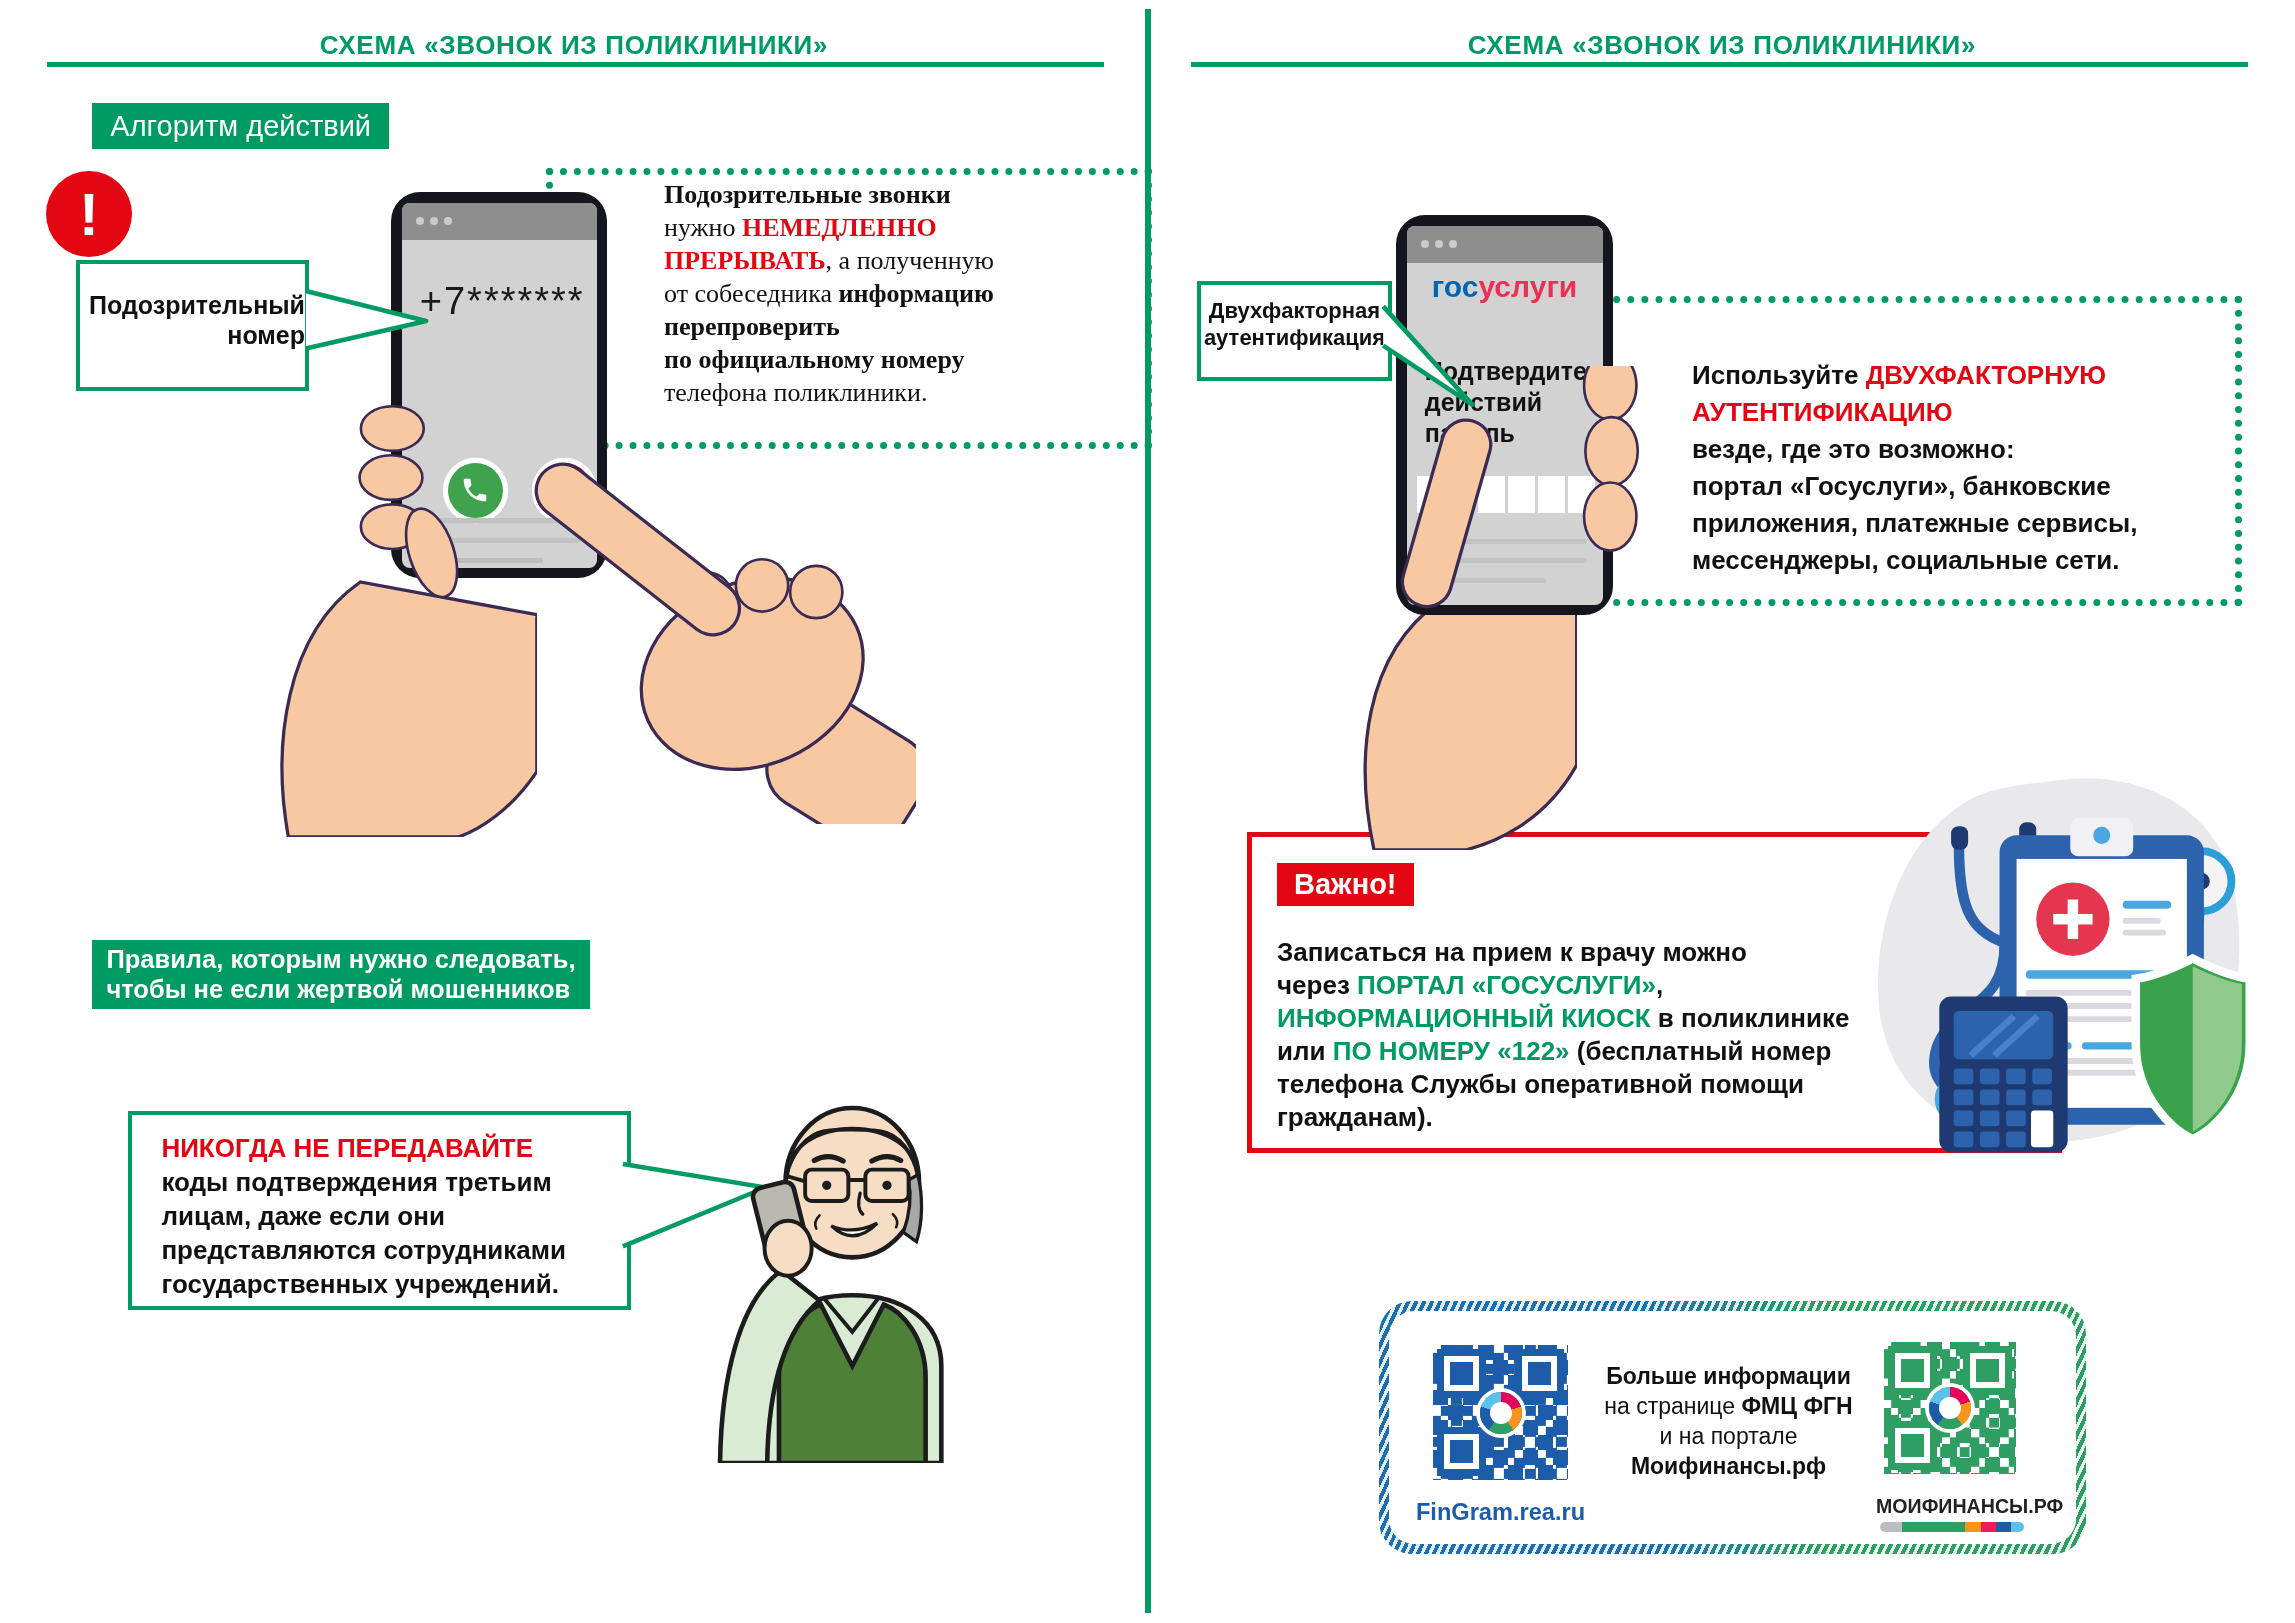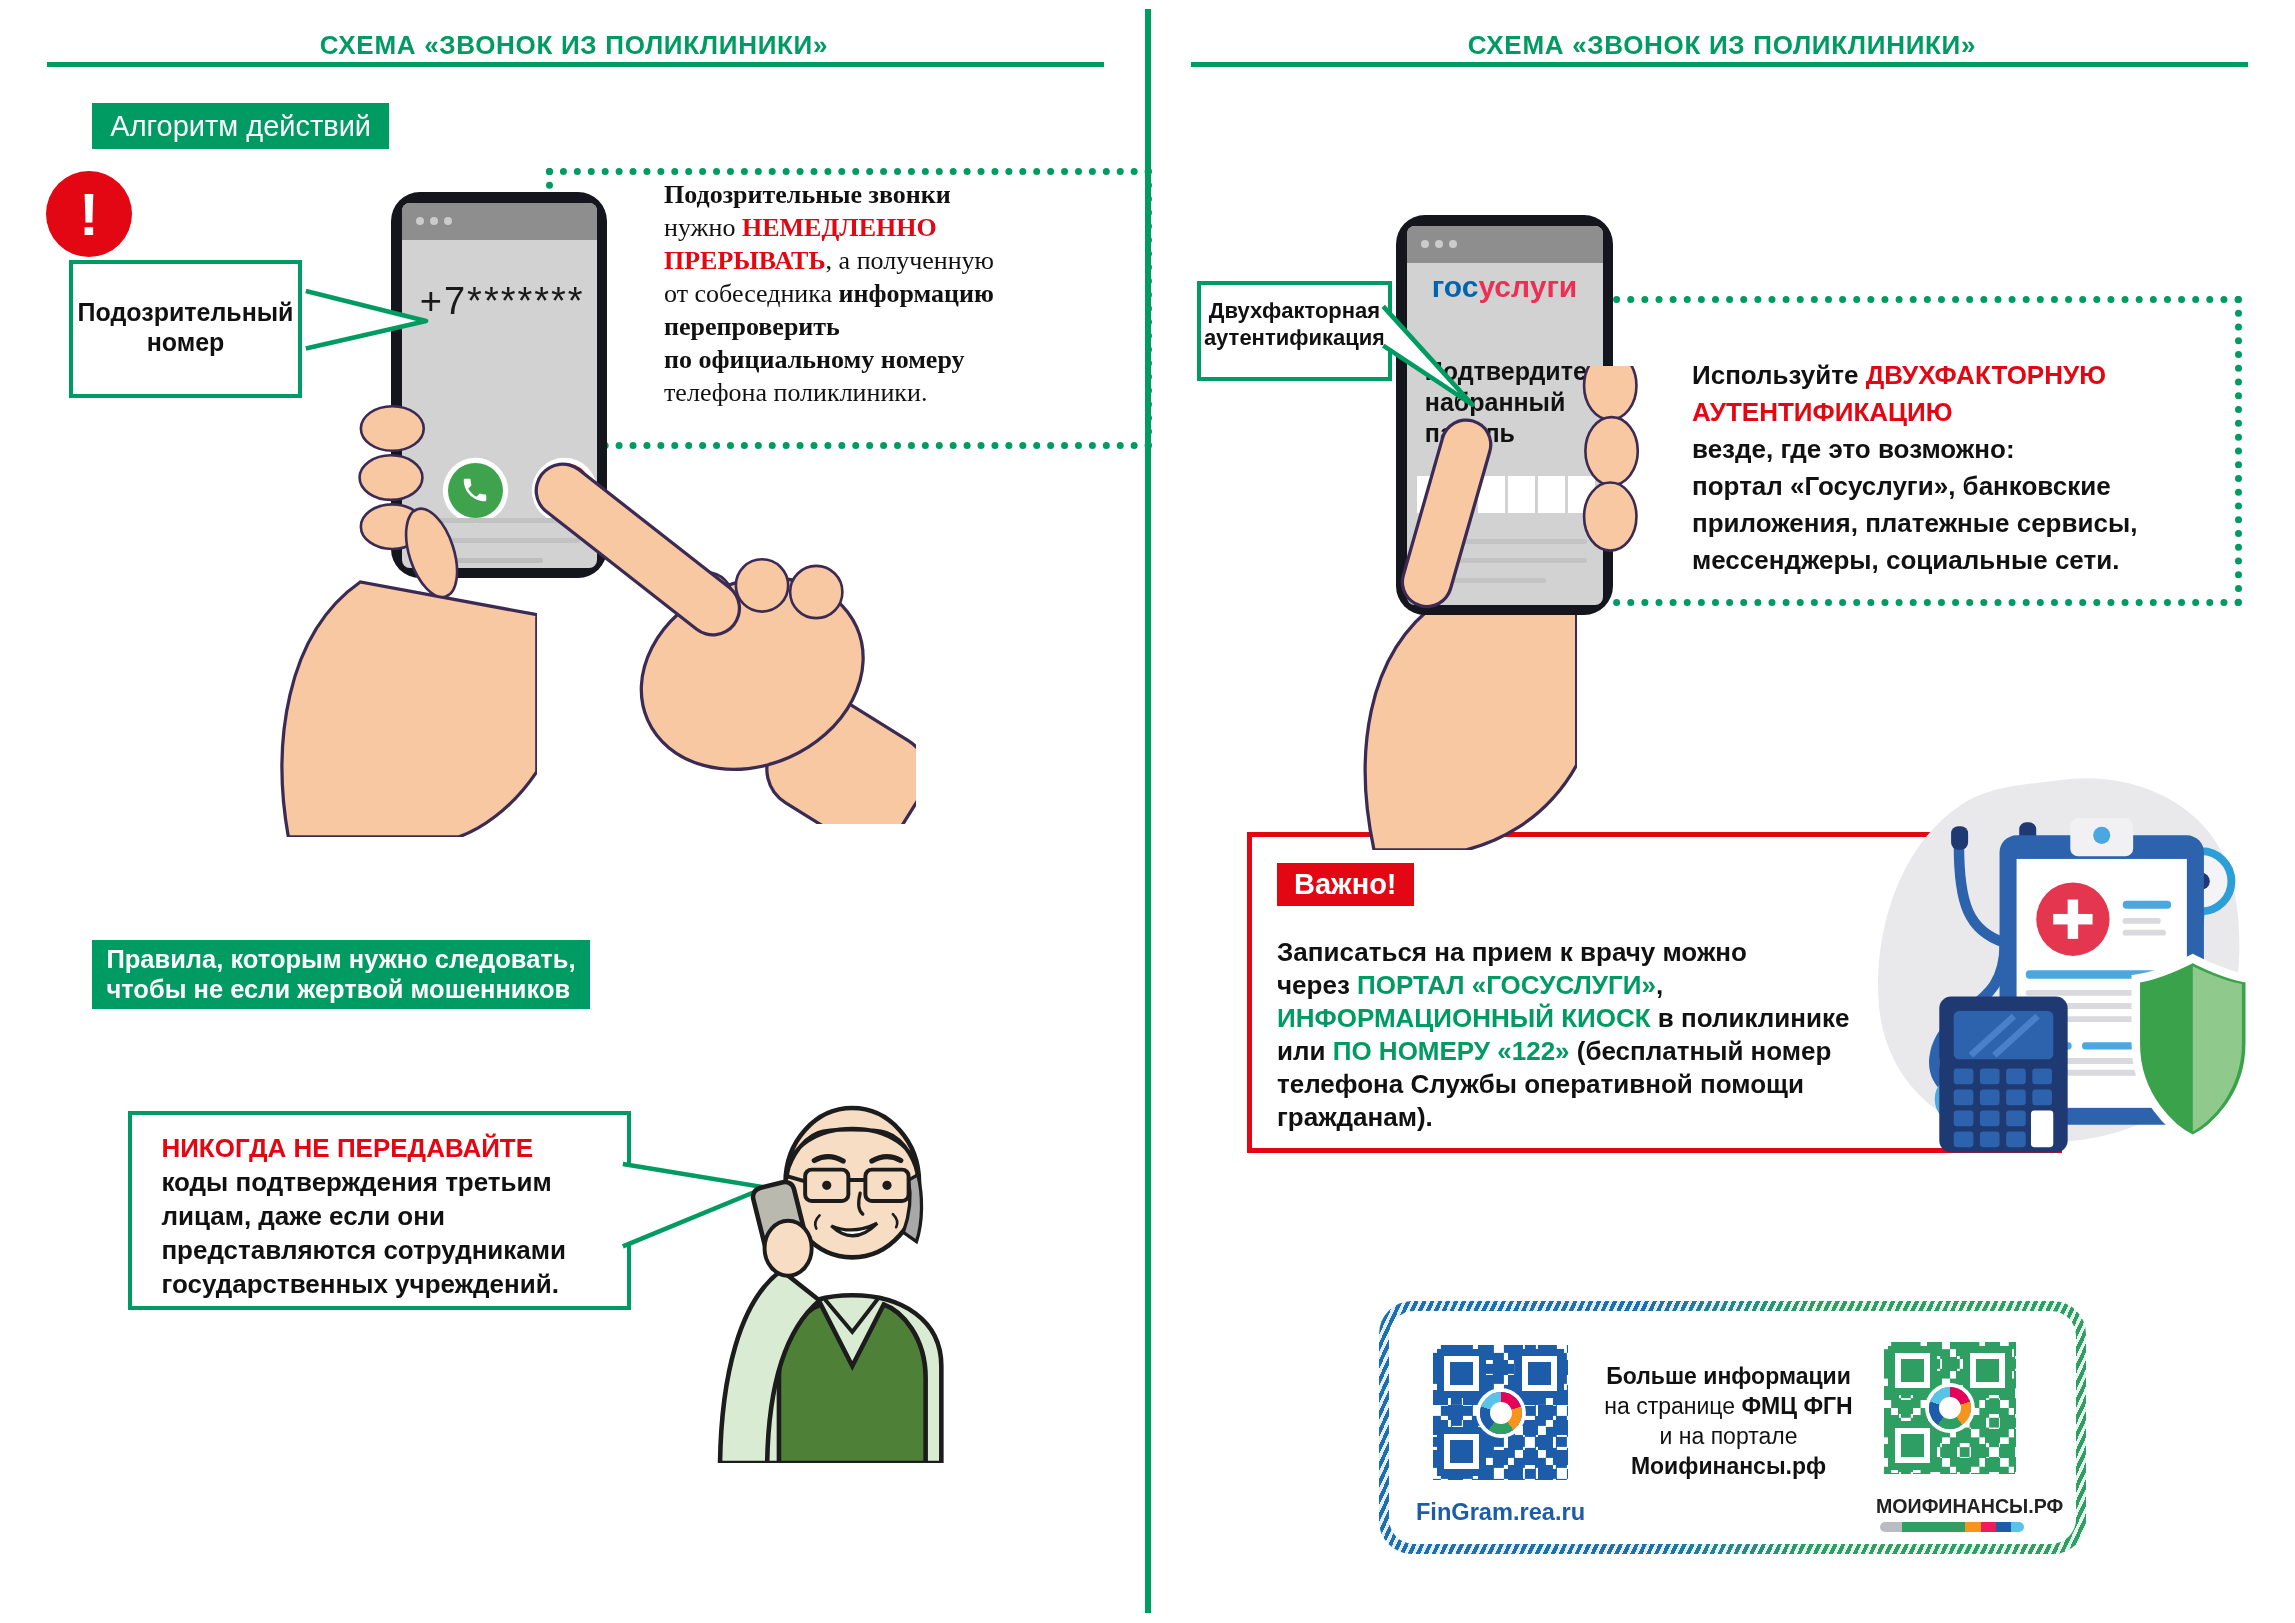--- a/index.html
+++ b/index.html
@@ -125,21 +125,21 @@
     <circle cx="300" cy="215" r="40" fill="#F8C8A2" stroke="#3B2B54" stroke-width="4"></circle>
     <circle cx="385" cy="195" r="40" fill="#F8C8A2" stroke="#3B2B54" stroke-width="4"></circle>
     <circle cx="468" cy="205" r="40" fill="#F8C8A2" stroke="#3B2B54" stroke-width="4"></circle>
     <line x1="80" y1="50" x2="310" y2="230" stroke="#3B2B54" stroke-width="86" stroke-linecap="round"></line>
     <line x1="80" y1="50" x2="310" y2="230" stroke="#F8C8A2" stroke-width="76" stroke-linecap="round"></line>
   </svg>
 
   <div class="abs" style="left:46px;top:171px;width:86px;height:86px;border-radius:50%;background:#E30613;z-index:6;
        display:flex;align-items:center;justify-content:center;color:#fff;font-size:60px;font-weight:700;">!</div>
 
-  <div class="abs label-box" style="left:69px;top:260px;width:225px;height:97px;font-size:25px;line-height:30px;padding-top:33px;z-index:6;">
+  <div class="abs label-box" style="left:76px;top:260px;width:225px;height:97px;font-size:25px;line-height:30px;padding-top:26px;z-index:6;text-align:right;">
     <div>Подозрительный</div>
     <div>номер</div>
   </div>
   <svg class="abs" style="left:281px;top:262px;z-index:7;" width="170" height="105" viewBox="0 0 260 160">
     <path d="M38,44 L222,90 L38,132" fill="#fff" stroke="#009B62" stroke-width="7" stroke-linejoin="round"></path>
   </svg>
 
   <div class="abs banner green-bg" style="left:92px;top:940px;">
     <div>Правила, которым нужно следовать,</div>
     <div>чтобы не если жертвой мошенников</div>
@@ -200,21 +200,21 @@
       <div class="sbar">
         <span class="sdot" style="left:14.4px;"></span>
           <span class="sdot" style="left:28px;"></span>
           <span class="sdot" style="left:42px;"></span>
       </div>
       <div class="abs" style="left:0;top:44px;width:100%;text-align:center;font-size:30px;font-weight:700;">
         <span style="color:#0065B1;">гос</span><span style="color:#EE2F53;">услуги</span>
       </div>
       <div class="abs" style="left:18.3px;top:130px;font-size:25px;font-weight:700;line-height:31px;color:#111;">
         <div>Подтвердите</div>
-        <div>набранный</div>
+        <div>действий</div>
         <div>пароль</div>
       </div>
       <div class="abs" style="left:10.5px;top:250px;">
         <span class="pwbox"></span><span class="pwbox"></span><span class="pwbox"></span><span class="pwbox"></span><span class="pwbox"></span><span class="pwbox"></span>
       </div>
       <div class="gline" style="left:15.7px;top:313px;width:165px;height:5.9px;background:#C3C3C3;"></div>
       <div class="gline" style="left:15.7px;top:332px;width:165px;height:5.9px;background:#C3C3C3;"></div>
       <div class="gline" style="left:15.7px;top:352px;width:124px;height:5.9px;background:#C3C3C3;"></div>
     </div>
   </div>

